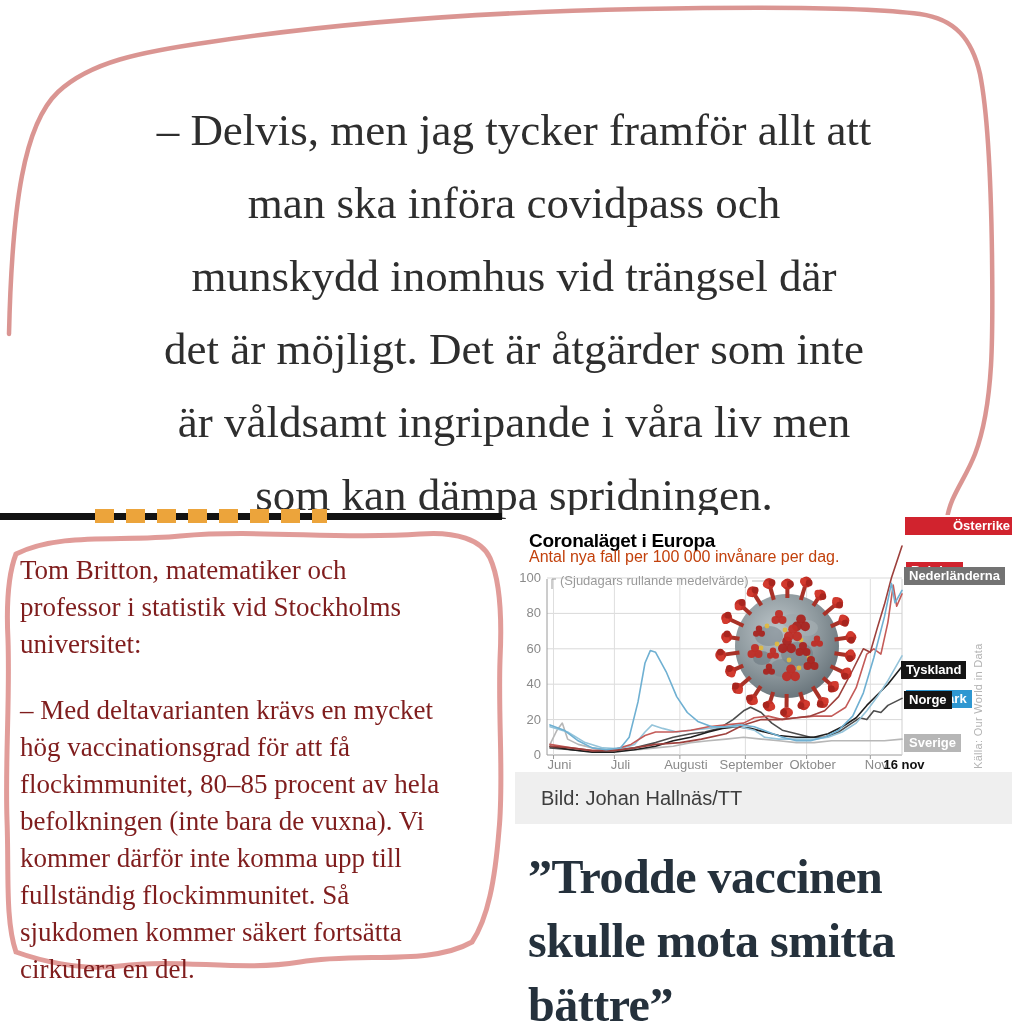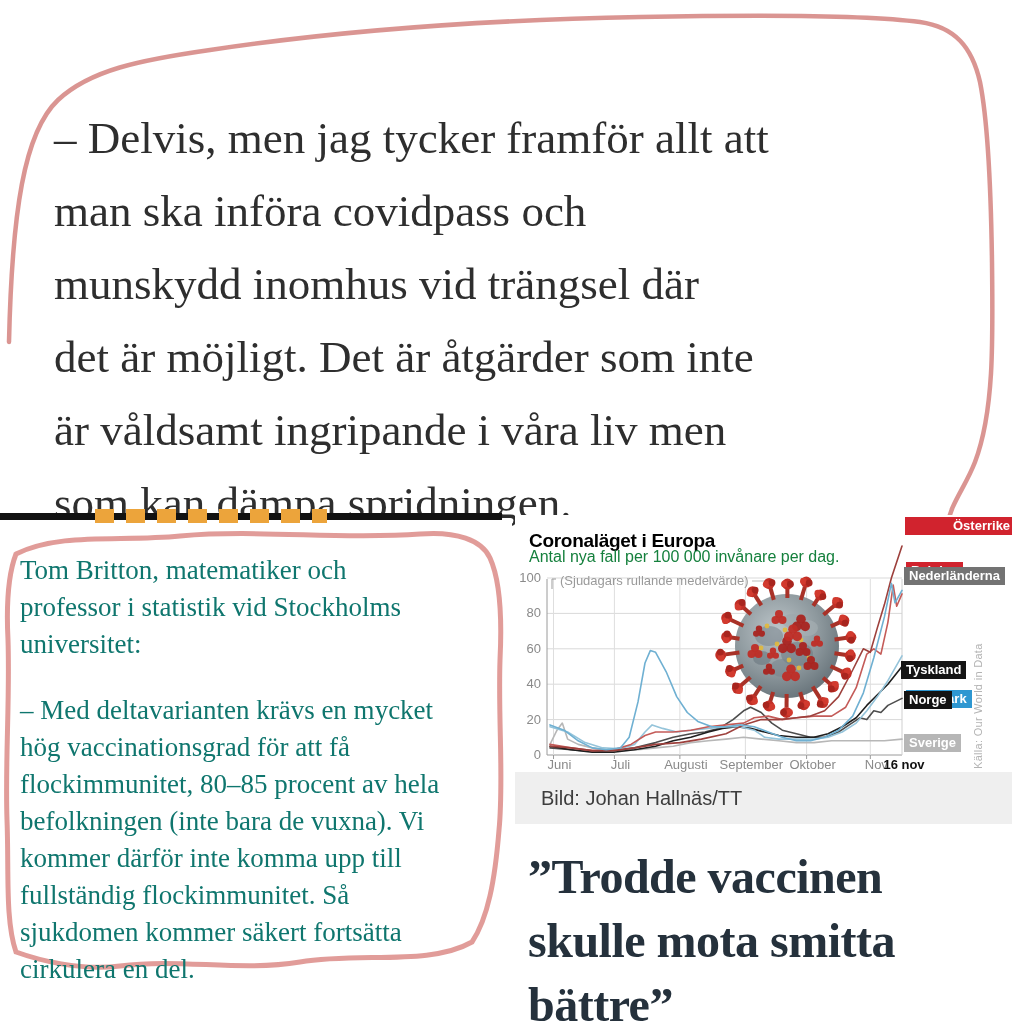--- a/index.html
+++ b/index.html
@@ -2,43 +2,43 @@
 <html><head>
 <meta charset="utf-8">
 <style>
   html,body{margin:0;padding:0;background:#fff;}
   #canvas{position:relative;width:1012px;height:1024px;background:#fff;overflow:hidden;
           font-family:"Liberation Sans","DejaVu Sans",sans-serif;}
   .abs{position:absolute;}
   svg{display:block;}
 
   
-  #top-section{left:0;top:12px;width:888px;height:515px;background:#fff;}
+  #top-section{left:0;top:4px;width:888px;height:515px;background:#fff;text-align:center;}
   #top-quote-text{left:54px;top:90px;width:920px;line-height:73px;
       font-family:"Liberation Serif","DejaVu Serif",serif;font-size:45px;color:#2e2e2e;}
   .q-line{white-space:nowrap;}
 
   
   #black-bar{left:0;top:513px;width:502px;height:7px;background:#121212;z-index:3;}
   #highlight-dashes{left:95px;top:509px;width:232px;height:14px;z-index:4;
       background:repeating-linear-gradient(90deg,#eca43b 0 19px,rgba(0,0,0,0) 19px 31px);}
 
   
   #left-panel{left:0;top:520px;width:512px;height:504px;background:#fff;}
   .lp-block{position:absolute;left:20px;width:480px;line-height:37px;
-      font-family:"Liberation Serif","DejaVu Serif",serif;font-size:27px;color:#0f766e;}
+      font-family:"Liberation Serif","DejaVu Serif",serif;font-size:27px;color:#7f1d1d;}
   #lp-block1{top:32px;}
   #lp-block2{top:172px;}
   .lp-line{white-space:nowrap;}
 
   
   #right-panel{left:515px;top:515px;width:497px;height:509px;background:#fff;}
   #chart-area{left:0;top:0;width:497px;height:257px;}
   #chart-title{left:14px;top:15px;font-size:19px;font-weight:bold;color:#000000;letter-spacing:-0.3px;}
-  #chart-subtitle{left:14px;top:33px;font-size:16px;color:#15803d;}
+  #chart-subtitle{left:14px;top:33px;font-size:16px;color:#c2410c;}
   #chart-svg{position:absolute;left:0;top:0;}
   #virus{left:197px;top:56px;}
   .badge{position:absolute;font-size:13px;font-weight:bold;color:#fff;
       padding:1px 5px 2px 5px;white-space:nowrap;z-index:6;}
   #chart-source{left:457px;top:78px;height:176px;font-size:11px;color:#b3b3b3;
       writing-mode:vertical-rl;transform:rotate(180deg);letter-spacing:0.3px;}
   #caption-bar{left:0;top:257px;width:497px;height:52px;background:#efefef;}
   #caption-text{left:26px;top:0;line-height:52px;font-size:20px;color:#3d3d3d;}
   #headline{left:13px;top:330px;width:480px;line-height:64px;
       font-family:"Liberation Serif","DejaVu Serif",serif;font-weight:bold;

